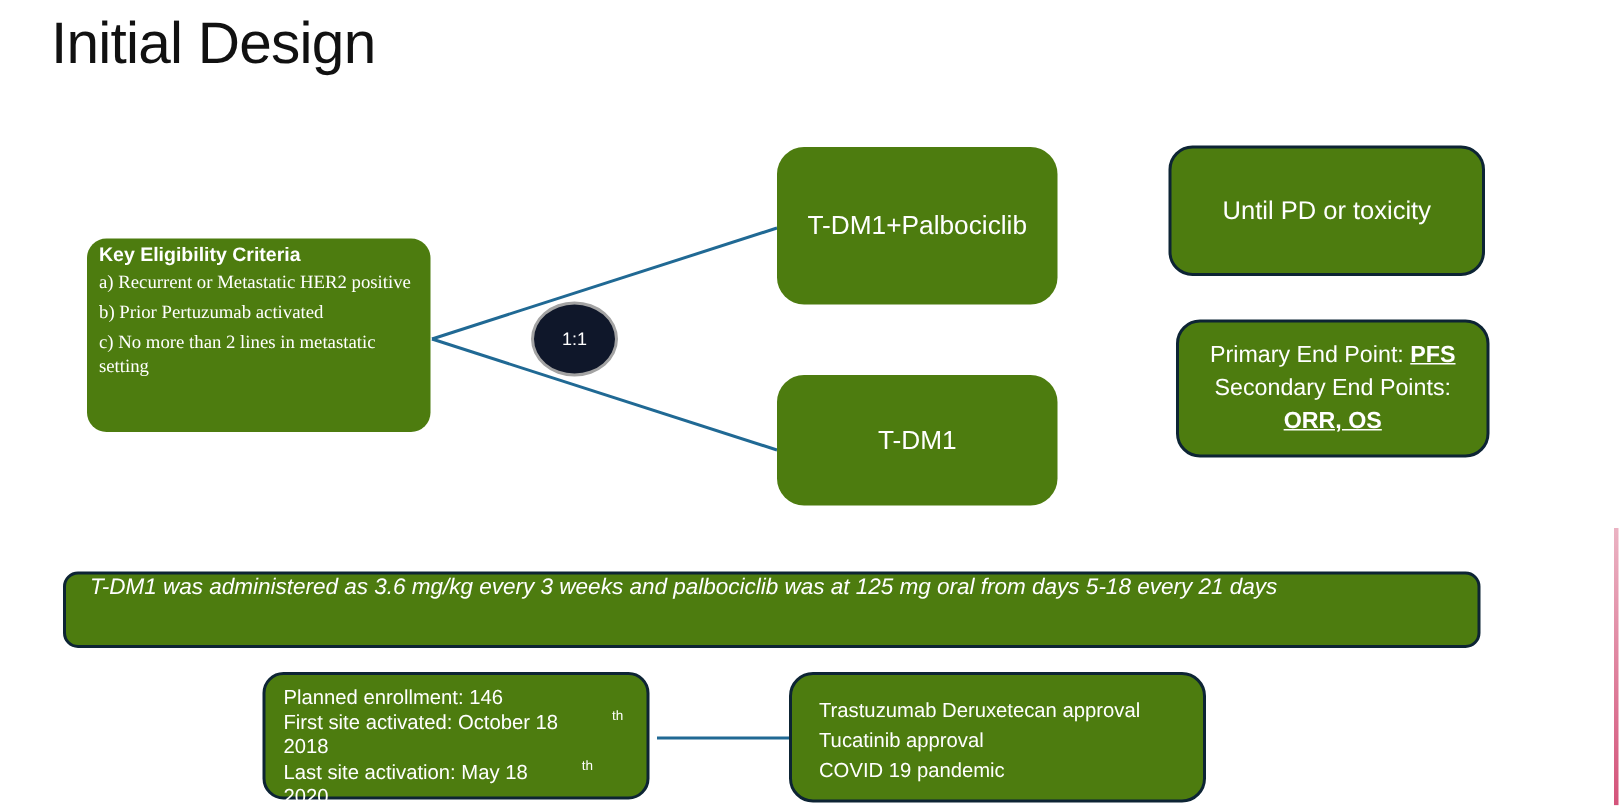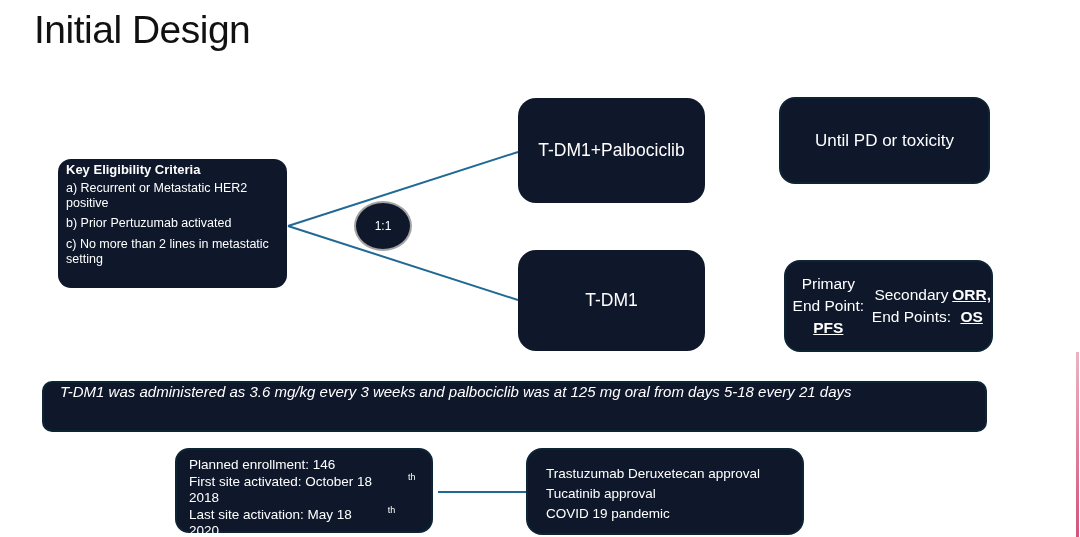--- a/index.html
+++ b/index.html
@@ -6,46 +6,46 @@
   .slide {
     position:relative; width:1080px; height:537px;
     background:#ffffff; overflow:hidden;
     font-family:"Liberation Sans", sans-serif;
   }
   .slide-title {
     position:absolute; left:18px; top:8px;
     font-size:39px; font-weight:400; color:#111111; letter-spacing:-0.5px;margin-left:16px;
   }
   .box {
-    position:absolute; background:#0f172a; color:#ffffff; box-sizing:border-box;
+    position:absolute; background:#4d7c0f; color:#ffffff; box-sizing:border-box;
   }
   .bordered { border:2.5px solid #0D2434; }
   .center-text { display:flex; align-items:center; justify-content:center; text-align:center; }
 
   .eligibility-box {
     left:58px; top:159px; width:229px; height:129px; border-radius:13px;
     padding:3px 8px 4px 8px; font-size:12.5px; line-height:1.22;
   }
   .eligibility-heading { font-weight:700; font-size:13px; margin-bottom:3px; }
-  .eligibility-item { margin-bottom:5px; }
+  .eligibility-item { margin-bottom:5px;font-family:Liberation Serif, serif; }
 
   .ratio-oval {
     left:354px; top:201px; width:58px; height:50px;
     background:#0f172a; border:2px solid #a3a3a3; border-radius:50%;
     font-size:12px; font-weight:400;
   }
 
   .arm-box-top { left:518px; top:98px;  width:187px; height:105px; border-radius:18px; font-size:17.5px; }
-  .arm-box-bottom { left:518px; top:250px; width:187px; height:101px; border-radius:18px; font-size:17.5px; }
+  .arm-box-bottom { left:518px; top:250px; width:187px; height:87px; border-radius:18px; font-size:17.5px; }
 
   .duration-box { left:779px; top:97px; width:211px; height:87px; border-radius:16px; font-size:17px; }
 
   .endpoints-box {
     left:784px; top:213px; width:209px; height:92px; border-radius:16px;
-    font-size:15.5px; line-height:22px; flex-direction:row;margin-top:47px;
+    font-size:15.5px; line-height:22px; flex-direction:column;
   }
   .emph { font-weight:700; text-decoration:underline; }
 
   .dosing-box {
     left:42px; top:381px; width:945px; height:51px; border-radius:10px;
     display:flex; align-items:flex-start; font-size:15px; padding:0 16px;font-style:italic;
   }
 
   .enrollment-box {
     left:175px; top:448px; width:258px; height:85px; border-radius:14px;

